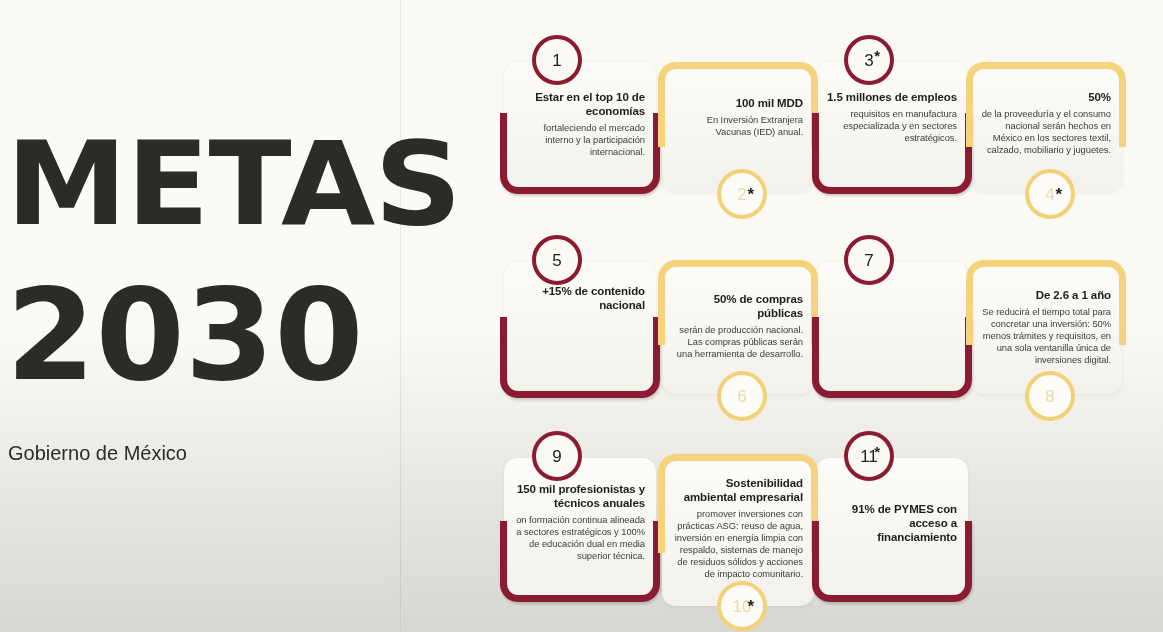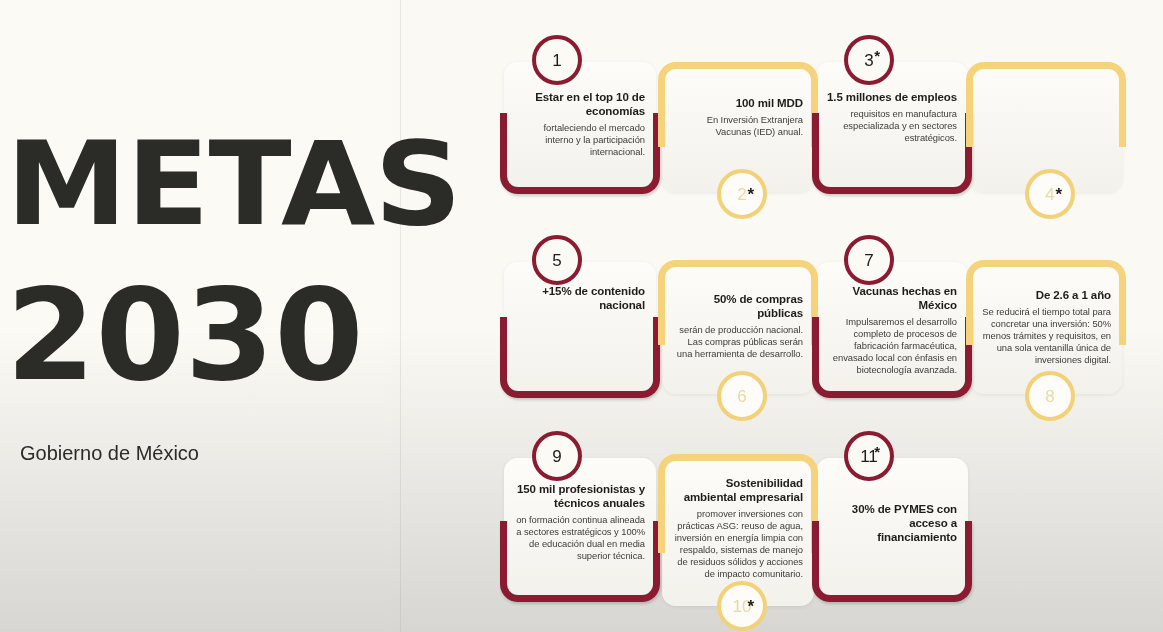--- a/index.html
+++ b/index.html
@@ -34,21 +34,20 @@
     position:absolute;left:6px;top:278px;
     font-size:126px;line-height:.92;font-weight:800;
     letter-spacing:0px;color:#2b2b28;
     font-family:"DejaVu Sans", sans-serif;
     transform:scaleX(1.02);transform-origin:left top;
   }
   #subtitle{
     position:absolute;left:8px;top:442px;
     font-size:20px;color:#2b2b28;font-weight:400;
     font-family:"Liberation Sans", sans-serif;
-    margin-left:12px;
   }
 
   
   #grid{position:absolute;left:496px;top:0;width:667px;height:632px;}
 
   .cell{position:absolute;width:152px;}
 
   .card{
     position:relative;
     width:152px;
@@ -209,20 +208,24 @@
       </div>
     </div>
 
     <div class="cell" id="cell-4">
       <div class="card">
         <div class="bracket-n"></div>
         <div class="num-circle gold">
           <span class="num-txt">4</span>
           <span class="star">*</span>
         </div>
+        <div class="inner">
+          <div class="c-head">50%</div>
+          <div class="c-body">de la proveeduría y el consumo nacional serán hechos en México en los sectores textil, calzado, mobiliario y juguetes.</div>
+        </div>
       </div>
     </div>
 
     <div class="cell" id="cell-5">
       <div class="card">
         <div class="bracket-u"></div>
         <div class="num-circle maroon">
           <span class="num-txt">5</span>
           <span class="star"></span>
         </div>
@@ -246,24 +249,20 @@
       </div>
     </div>
 
     <div class="cell" id="cell-7">
       <div class="card">
         <div class="bracket-u"></div>
         <div class="num-circle maroon">
           <span class="num-txt">7</span>
           <span class="star"></span>
         </div>
-        <div class="inner">
-          <div class="c-head">Vacunas hechas en México</div>
-          <div class="c-body">Impulsaremos el desarrollo completo de procesos de fabricación farmacéutica, envasado local con énfasis en biotecnología avanzada.</div>
-        </div>
       </div>
     </div>
 
     <div class="cell" id="cell-8">
       <div class="card">
         <div class="bracket-n"></div>
         <div class="num-circle gold">
           <span class="num-txt">8</span>
           <span class="star"></span>
         </div>
@@ -303,20 +302,20 @@
     </div>
 
     <div class="cell" id="cell-11">
       <div class="card">
         <div class="bracket-u"></div>
         <div class="num-circle maroon">
           <span class="num-txt">11</span>
           <span class="star">*</span>
         </div>
         <div class="inner">
-          <div class="c-head">30% de PYMES con acceso a financiamiento</div>
+          <div class="c-head">91% de PYMES con acceso a financiamiento</div>
           <div class="c-body"></div>
         </div>
       </div>
     </div>
 
   </div>
 </div>
 
 </body></html>

